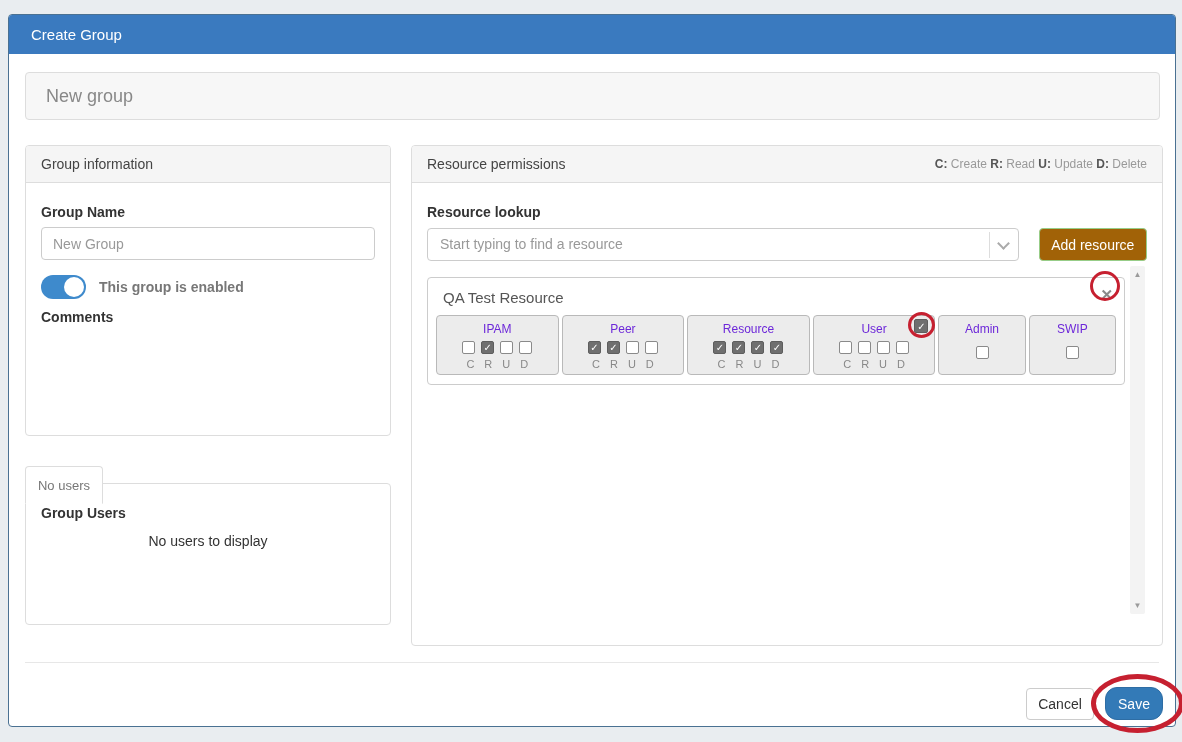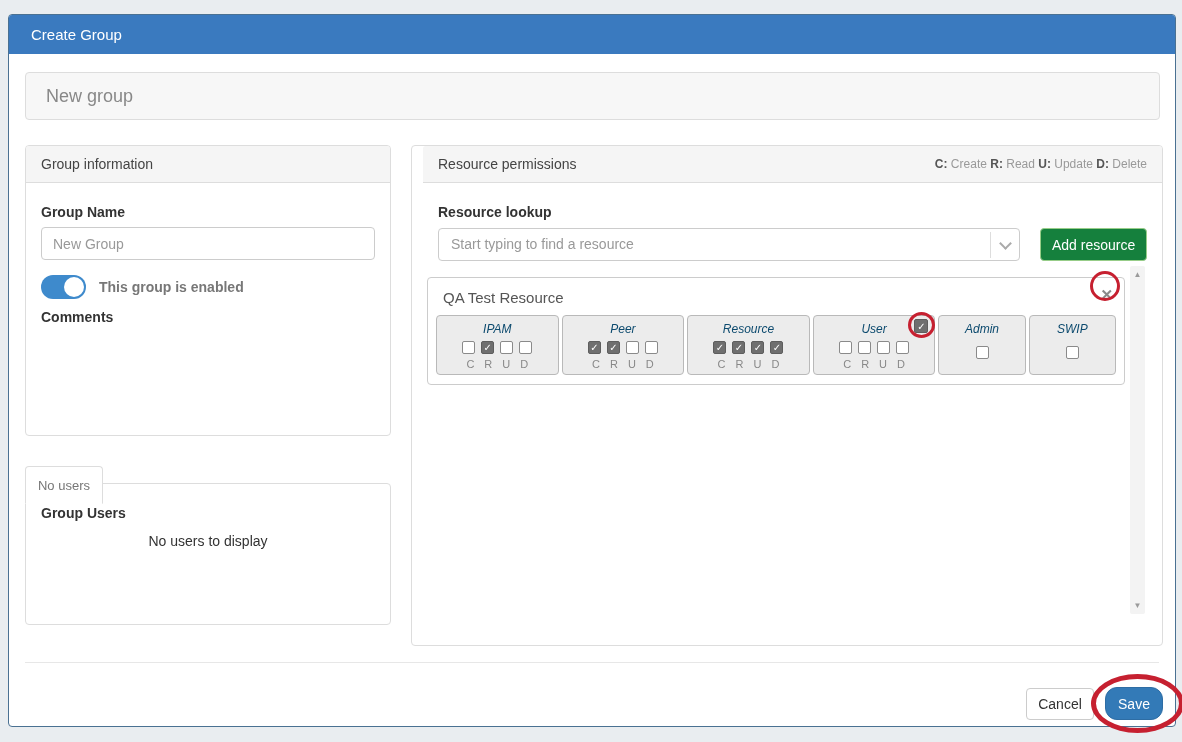--- a/index.html
+++ b/index.html
@@ -59,59 +59,59 @@
     font-family:"Liberation Sans", sans-serif; outline:none;
   }
   .users-tab {
     position:absolute; left:16px; top:451px; width:78px; height:38px;
     background:#fff; border:1px solid #ddd; border-bottom:1px solid #fff;
     border-radius:4px 4px 0 0; z-index:2;
     font-size:13px; color:#777; text-align:center; line-height:37px;
   }
   .panel-users { left:16px; top:468px; width:366px; height:142px; border-radius:0 4px 4px 4px; }
   .users-empty { text-align:center; font-size:14px; color:#333; margin-top:12px; }
-  .panel-right { left:402px; top:130px; width:752px; height:501px;padding-left:11px; }
+  .panel-right { left:402px; top:130px; width:752px; height:501px; }
   .lookup-row { display:flex; margin-top:8px;gap:20px; }
   .lookup-select {
     position:relative; width:600px; height:33px;
     border:1px solid #ccc; border-radius:4px; background:#fff; cursor:text;
   }
   .lookup-placeholder { font-size:14px; color:#999; line-height:31px; padding-left:12px; }
   .lookup-caret-box {
     position:absolute; right:0; top:3px; width:29px; height:26px;
     border-left:1px solid #ddd; display:flex; align-items:center; justify-content:center;
     cursor:pointer;
   }
   .caret {
     width:9px; height:9px; border-right:2px solid #aaa; border-bottom:2px solid #aaa;
     transform:rotate(45deg); margin-top:-4px;
   }
   .add-resource-btn {
-    width:110px; height:33px; background:#15803d;
+    width:110px; height:33px; background:#a16207;
     border:1px solid #97cd88; border-radius:4px; color:#fff; font-size:14px;
     font-family:"Liberation Sans", sans-serif; cursor:pointer;
   }
   .scroll-area { position:absolute; left:15px; top:120px; width:721px; height:348px; }
   .resource-card {
     position:absolute; left:0; top:11px; width:698px; height:108px;
     background:#fff; border:1px solid #ccc; border-radius:4px;
   }
   .resource-card-title { font-size:15px; color:#555; padding:11px 0 0 15px; }
   .close-x {
     position:absolute; top:9px; right:11px; font-size:15px; font-weight:bold;
     color:#8a8a8a; cursor:pointer; line-height:16px;
   }
   .perm-row { display:flex; gap:3px; margin:9px 8px 0; }
   .perm-group {
     background:#ececec; border:1px solid #b9b9b9; border-radius:4px;
     height:60px; text-align:center; padding-top:6px; position:relative;
   }
   .perm-group.wide { flex:123 0 0; }
   .perm-group.small { flex:87 0 0; }
-  .perm-title { font-size:12px; color:#0c4a6e;font-style:italic; }
+  .perm-title { font-size:12px; color:#6d28d9; }
   .cb-row { display:flex; justify-content:center; gap:6px; margin-top:5px; }
   .cb {
     width:13px; height:13px; background:#fff; border:1px solid #8a8a8a;
     border-radius:2px; display:inline-block; cursor:pointer;
     font-size:10px; line-height:12px; color:#fff; text-align:center;
   }
   .cb.checked { background:#6f6f6f; border-color:#5e5e5e; }
   .crud-row { display:flex; justify-content:center; gap:10px; font-size:11px; color:#888; margin-top:4px; }
   .single-cb { margin-top:10px; }
   .check-all {

